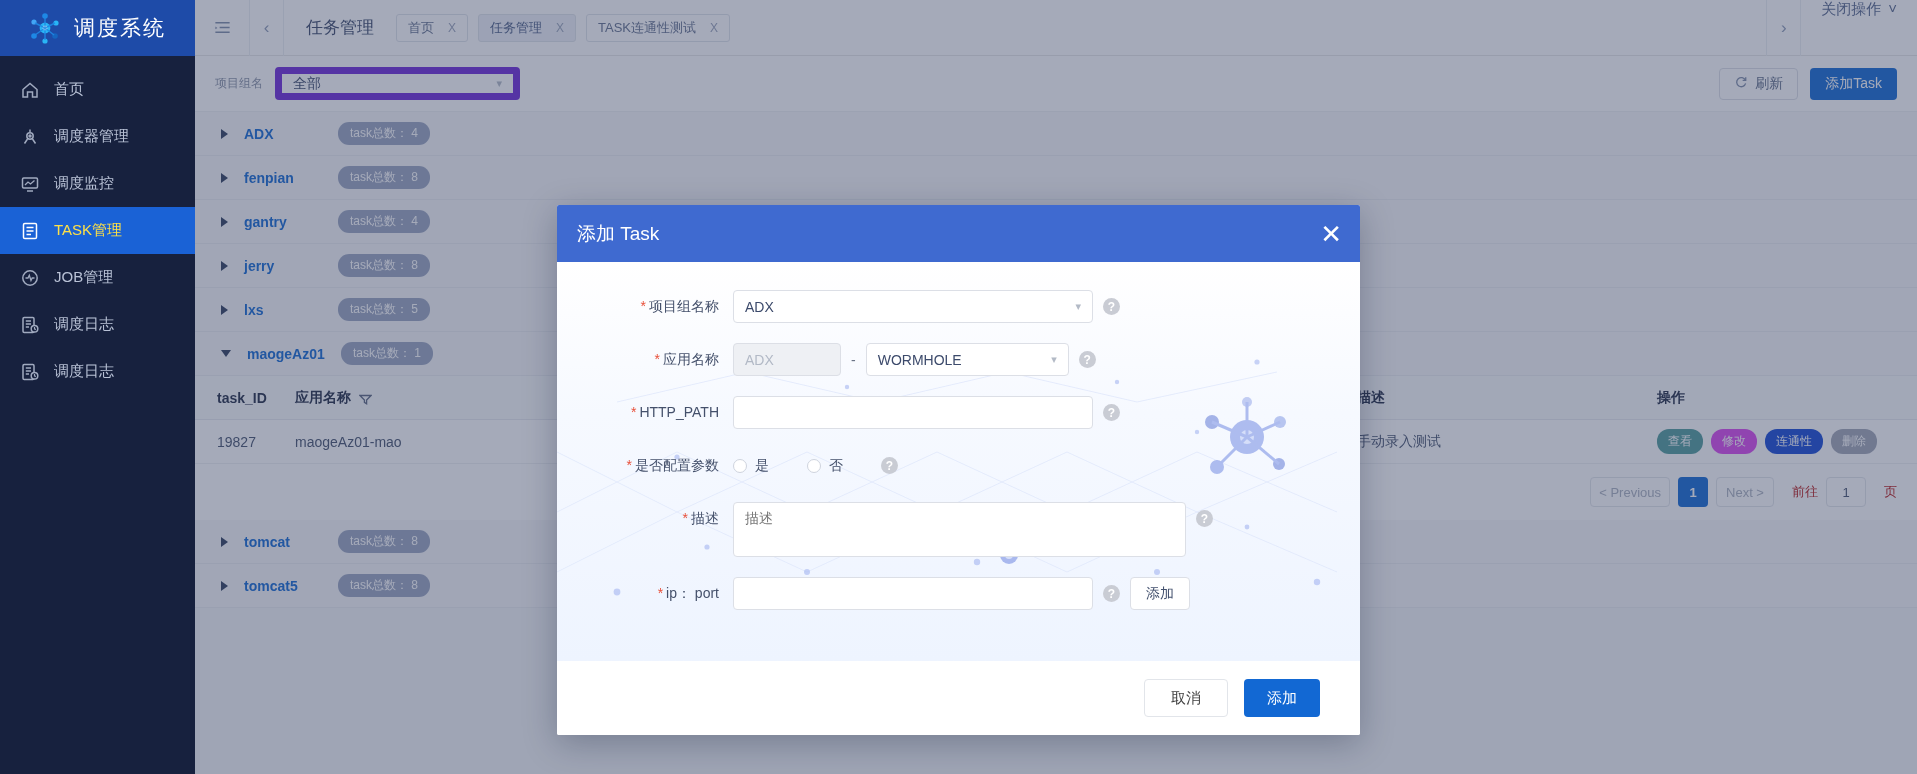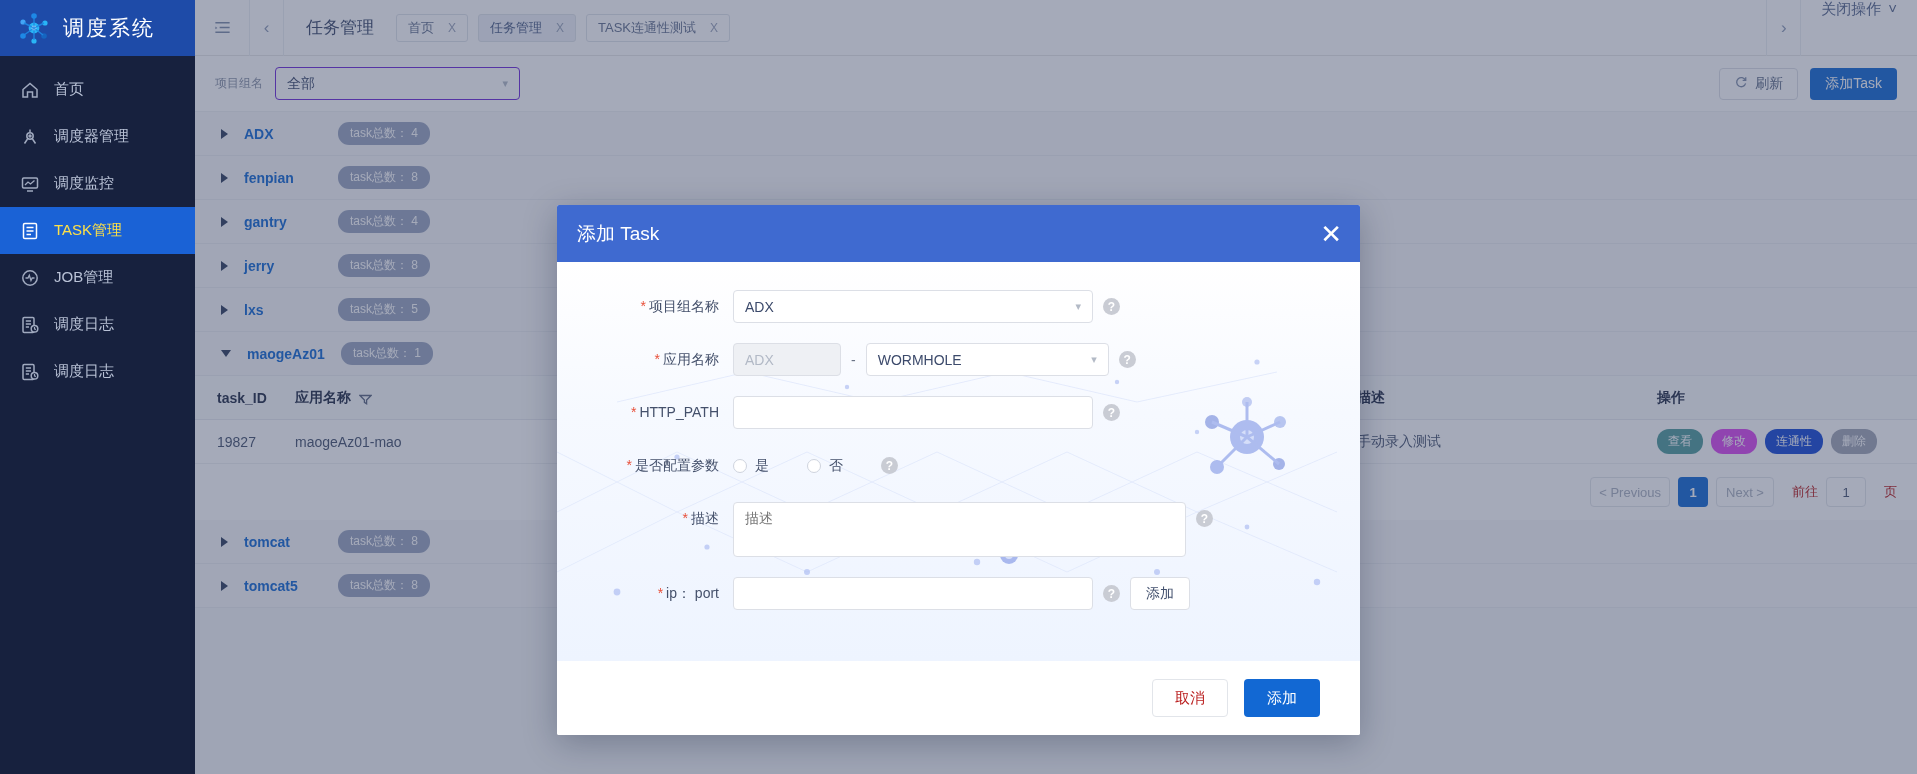--- a/index.html
+++ b/index.html
@@ -20,21 +20,21 @@
   .sidebar {
     width: 195px; height: 774px;
     background: #17213e;
     flex: 0 0 195px;
     position: relative;
     z-index: 60;
   }
   .brand {
     height: 56px; background: #1e4ba8;
     display: flex; align-items: center; gap: 12px;
-    padding-left: 17px;
+    padding-left: 28px;
   }
   .brand-logo { width: 34px; height: 34px; position: relative; flex: 0 0 34px; }
   .brand-title {
     color: #fff; font-size: 21px; letter-spacing: 2px; font-weight: 400;
   }
   .nav { padding-top: 10px; }
   .nav-item {
     height: 47px; display: flex; align-items: center; gap: 14px;
     padding-left: 20px; color: #b9c2d6; font-size: 15px; cursor: pointer;
   }
@@ -74,21 +74,21 @@
     border-left: 1px solid #eceef2;
   }
 
   
   .toolbar {
     height: 56px; background:#fff; display:flex; align-items:center;
     padding: 0 20px; gap: 12px; border-bottom: 1px solid #eef0f3; flex:0 0 56px;
   }
   .tb-label { font-size: 12px; color: #8a93a6; }
   .select-box {
-    width: 245px; height: 33px; border: 1px solid #6d28d9; border-radius: 4px;
+    width: 245px; height: 33px; border: 7px solid #6d28d9; border-radius: 4px;
     display:flex; align-items:center; justify-content:space-between;
     padding: 0 11px; font-size: 14px; color: #3c4a6b; background:#fff; cursor:pointer;
   }
   .chev { color:#b3bac6; font-size: 11px; }
   .tb-spacer { flex: 1; }
   .btn-refresh {
     height: 32px; padding: 0 14px; border: 1px solid #dcdfe6; border-radius: 4px;
     background:#fff; font-size:14px; color:#5d6b86; display:flex; align-items:center; gap:7px;
     cursor:pointer;
   }
@@ -197,21 +197,21 @@
   }
   .req { color:#e8503a; margin-right: 3px; }
   .fctrl { display:flex; align-items:center; gap: 10px; }
   .inp {
     height: 33px; border:1px solid #dcdfe6; border-radius: 4px; background:#fff;
     padding: 0 11px; font-size: 14px; color:#3c4a6b; display:flex; align-items:center;
   }
   .inp.sel { justify-content: space-between; }
   .w-sel { width: 360px; }
   .w-app { width: 108px; background:#eef0f4; color:#b2b9c6; }
-  .w-app2 { width: 243px; }
+  .w-app2 { width: 203px; }
   .w-long { width: 360px; }
   .dash { color:#6a7486; font-size:14px; }
   .help {
     width: 17px; height: 17px; border-radius: 50%; background:#c9ccd4; color:#fff;
     font-size: 12px; display:flex; align-items:center; justify-content:center;
     font-weight:bold; cursor:pointer; flex:0 0 17px;
   }
   .radio-line { display:flex; align-items:center; gap: 8px; height:33px; }
   .radio {
     width: 14px; height: 14px; border-radius:50%; border:1px solid #cfd4de; background:#fff;
@@ -225,22 +225,22 @@
   .btn-small {
     height: 33px; padding: 0 15px; border:1px solid #dcdfe6; border-radius: 4px;
     background:#fff; font-size: 14px; color:#42506d; cursor:pointer;
   }
   .modal-foot {
     height: 74px; background:#fff; display:flex; align-items:center;
     justify-content: flex-end; gap: 16px; padding-right: 40px; flex: 0 0 74px;
     position: relative; z-index: 3;
   }
   .btn-cancel {
-    width: 76px; height: 38px; border:1px solid #e2e5ea; border-radius:4px;
-    background:#fff; font-size:15px; color:#b91c1c; cursor:pointer;
+    width: 84px; height: 38px; border:1px solid #e2e5ea; border-radius:4px;
+    background:#fff; font-size:15px; color:#404040; cursor:pointer;
   }
   .btn-add {
     width: 76px; height: 38px; border:none; border-radius:4px;
     background:#1268d3; font-size:15px; color:#fff; cursor:pointer;
   }
 </style>
 </head>
 <body>
 
 <div class="app">

